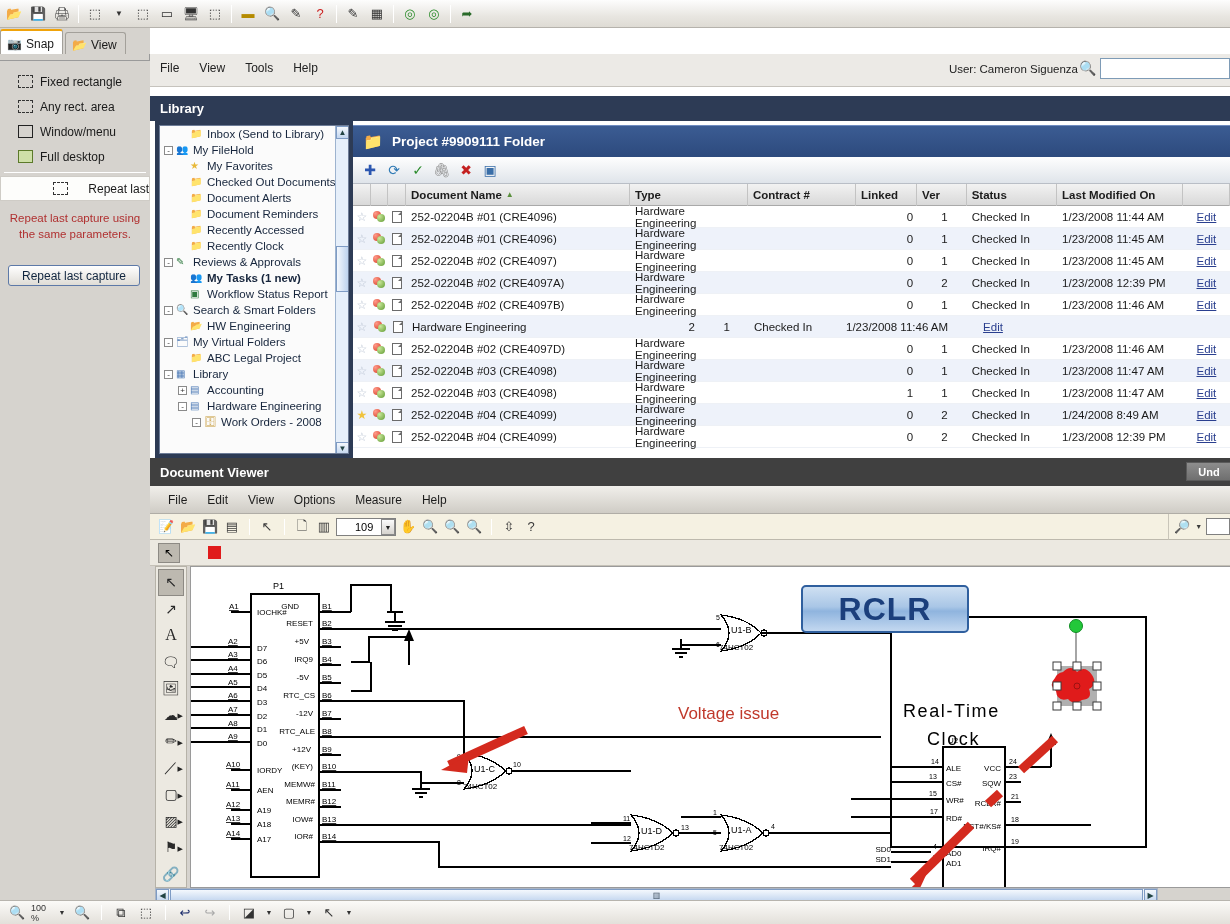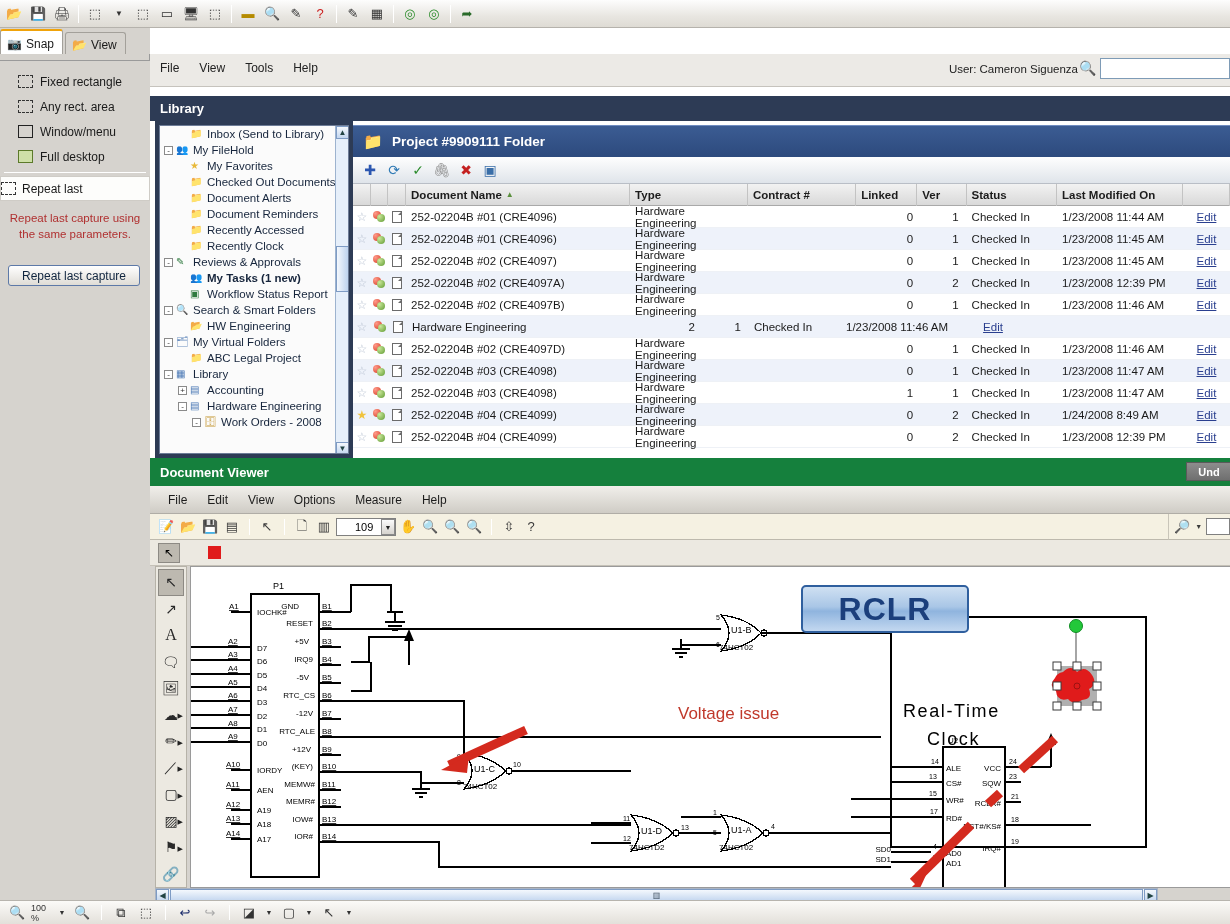--- a/index.html
+++ b/index.html
@@ -164,39 +164,39 @@
   .dt-row { display: flex; height: 22px; align-items: center; font-size: 11.5px; color: #1a1a1a; border-bottom: 1px solid #eef1f6;}
   .dt-row.alt { background: #eef2fa; }
   .dt-row > div { height: 22px; display:flex; align-items:center; padding-left:5px; }
   .c-star { width: 18px; justify-content:center !important; padding-left:0 !important; }
   .c-flag { width: 18px; justify-content:center !important; padding-left:0 !important;}
   .c-doc  { width: 18px; justify-content:center !important; padding-left:0 !important;}
   .c-name { width: 228px; }
   .c-type { width: 120px; }
   .c-con  { width: 110px; }
   .c-lnk  { width: 62px; justify-content:flex-end !important; padding-right: 4px; }
-  .c-ver  { width: 50px; justify-content:flex-end !important; padding-right: 8px; }
+  .c-ver  { width: 50px; justify-content:flex-end !important; padding-right: 19px; }
   .c-sta  { width: 92px; }
   .c-mod  { width: 128px; }
   .c-edit { width: 48px; justify-content:center !important; padding-left:0 !important;}
   .edit-link { color: #2a3f8f; text-decoration: underline; font-size: 11.5px; }
   .star-o { color: #b9c3d2; font-size: 12px; }
   .star-f { color: #f0c33c; font-size: 12px; }
   .flagico { width: 13px; height: 11px; position: relative; display:inline-block; }
   .flagico:before{content:'';position:absolute;left:0;top:0;width:8px;height:8px;border-radius:50%;background:radial-gradient(circle at 30% 30%,#ff9a8a,#d43b22);}
   .flagico:after{content:'';position:absolute;left:4px;top:3px;width:8px;height:8px;border-radius:50%;background:radial-gradient(circle at 30% 30%,#cbe79a,#5f9b32);}
   .docico { width: 10px; height: 12px; background:#fff; border:1px solid #6b6b6b; position: relative; display:inline-block;}
   .docico:after{content:'';position:absolute;right:-1px;top:-1px;border-width:0 0 4px 4px;border-style:solid;border-color:transparent transparent #6b6b6b transparent;}
   .sort-arrow { color: #5a8f3c; font-size: 8px; margin-left: 4px;}
 
   
   #dv { position: absolute; left: 150px; top: 458px; width: 1080px; height: 466px; background: #d6d3ce; }
   #dv-title {
     position:absolute; left:0; top:0; width: 1080px; height: 28px;
-    background: #15803d; color:#fff; font-weight:bold; font-size:13px;
+    background: #404040; color:#fff; font-weight:bold; font-size:13px;
     display:flex; align-items:center; padding-left: 10px;
   }
   #dv-undo {
     position: absolute; right: -2px; top: 4px; width: 46px; height: 19px;
     background: linear-gradient(#8d8d8d,#6f6f6f); color:#fff; font-size:11px;
     display:flex; align-items:center; justify-content:center;
     border: 1px solid #5a5a5a;
   }
   #dv-menubar {
     position:absolute; left:0; top:28px; width: 1080px; height: 28px;
@@ -340,21 +340,21 @@
     </div>
     <div class="snap-item">
       <span class="mini-ico" style="border:1.5px solid #222"></span>
       <span>Window/menu</span>
     </div>
     <div class="snap-item">
       <span class="mini-ico" style="background:#cfe0a8;border:1px solid #5c7a2a"></span>
       <span>Full desktop</span>
     </div>
     <div class="snap-sep"></div>
-    <div class="snap-item sel" style="justify-content:flex-start;padding-left:0;gap:6px">
+    <div class="snap-item sel" style="justify-content:flex-end;padding-left:0;gap:20px">
       <span class="mini-ico" style="border:1px dashed #333"></span>
       <span>Repeat last</span>
     </div>
     <div class="snap-note">Repeat last capture using the same parameters.</div>
     <div class="snap-btn">Repeat last capture</div>
   </div>
 </div>
 
 <div id="fh">
 

